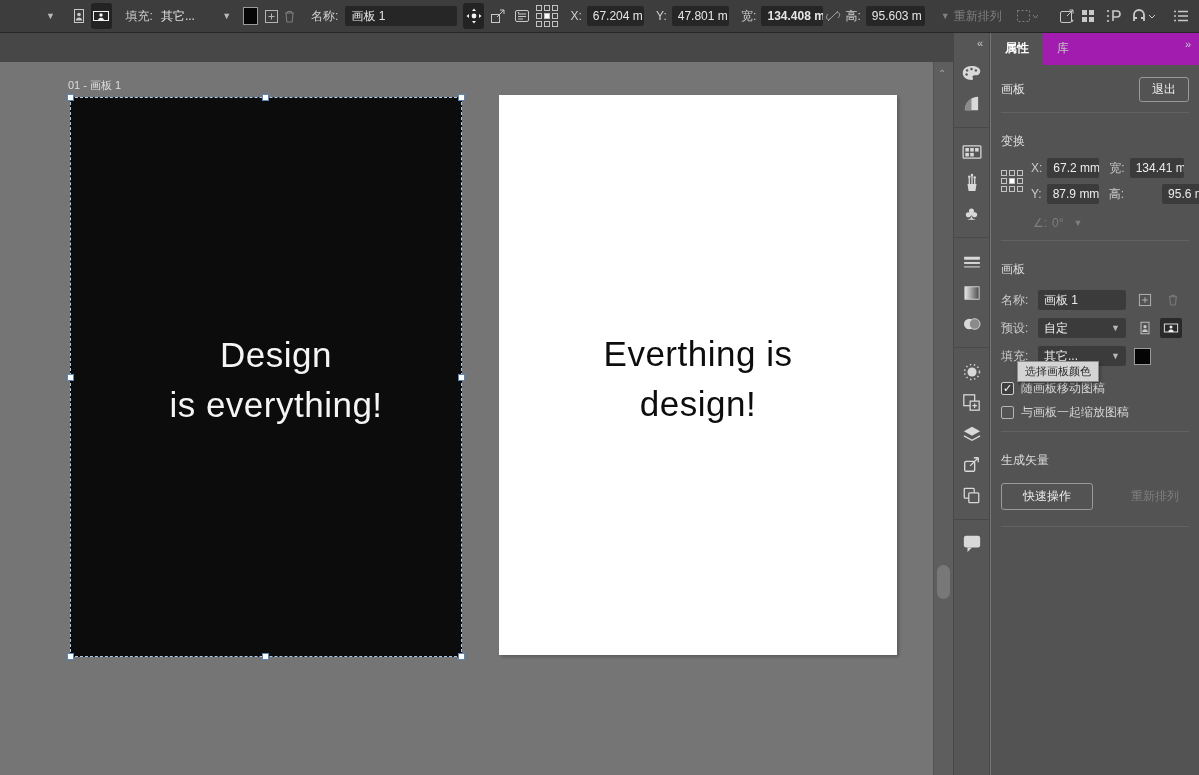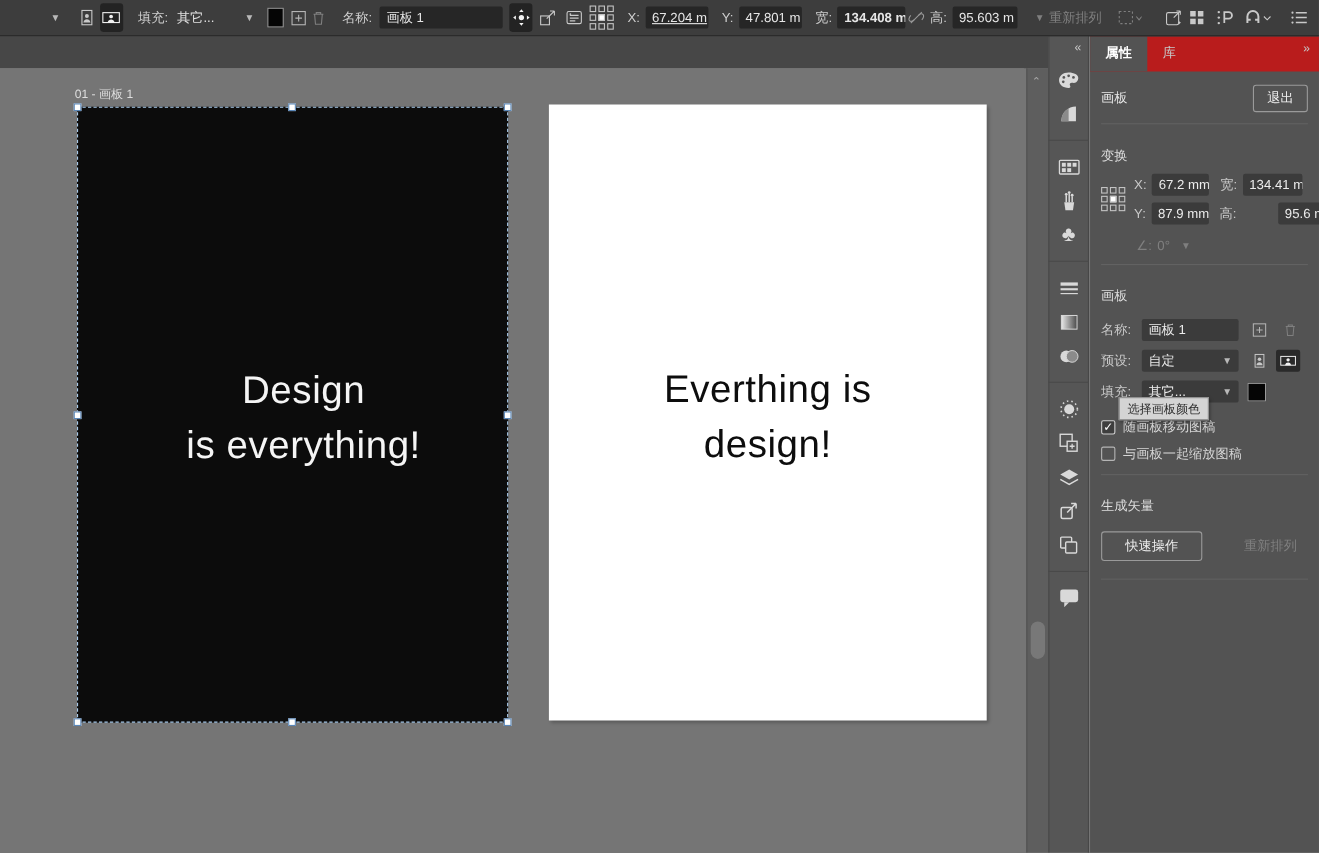--- a/index.html
+++ b/index.html
@@ -50,21 +50,21 @@
     border-left:1px solid #474747; border-right:1px solid #474747; }
   .dock .collapse { position:absolute; top:4px; right:6px; color:#c9c9c9; font-size:11px; }
   .dock-icons { position:absolute; top:24px; left:0; width:100%; display:flex; flex-direction:column;
     align-items:center; }
   .dock-item { width:37px; height:31px; display:flex; align-items:center; justify-content:center; }
   .dock-sep { width:37px; height:9px; border-bottom:1px solid #494949; margin-bottom:8px; }
   .club-glyph { font-size:19px; color:#d9d9d9; line-height:1; }
 
   
   .panel { position:absolute; top:33px; left:991px; width:208px; height:742px; background:#535353; }
-  .tabbar { height:32px; background:#b91c1c; display:flex; align-items:center; position:relative; }
+  .tabbar { height:32px; background:#a21caf; display:flex; align-items:center; position:relative; }
   .tab { padding:7px 14px 8px; font-size:12px; color:#c7c7c7; }
   .tab.active { background:#535353; color:#ffffff; font-weight:bold; }
   .panel-collapse { position:absolute; right:8px; top:5px; color:#c9c9c9; font-size:11px; }
   .p-section { padding:0 10px; }
   .p-divider { height:1px; background:#626262; margin:10px 0; }
   .p-title { font-size:12px; color:#dedede; padding:10px 0 4px; }
   .p-row { display:flex; align-items:center; margin:8px 0; }
   .p-field { background:#3b3b3b; border-radius:2px; height:20px; line-height:20px; padding:0 6px;
     color:#ececec; overflow:hidden; white-space:nowrap; }
   .p-label { color:#c9c9c9; margin-right:5px; white-space:nowrap; }
@@ -165,21 +165,21 @@
         <i></i>
         <i class="fill"></i>
         <i></i>
         <i></i>
         <i></i>
         <i></i>
     </div>
   </div>
 
   <span class="tb-label" style="margin-left:12px;">X:</span>
-  <div class="tb-field" style="width:70px; margin-left:5px;text-decoration:underline;">67.204 m</div>
+  <div class="tb-field" style="width:70px; margin-left:5px;">67.204 m</div>
 
   <span class="tb-label" style="margin-left:12px;">Y:</span>
   <div class="tb-field" style="width:70px; margin-left:5px;">47.801 m</div>
 
   <span class="tb-label" style="margin-left:12px;">宽:</span>
   <div class="tb-field" style="width:76px; margin-left:5px;font-weight:bold;">134.408 m</div>
 
   <div class="icon-btn" style="margin-left:2px; width:20px;">
     <svg width="16" height="16" viewBox="0 0 16 16">
       <path d="M6 10c-2 2-3.5 1.5-4.2.8S1 8 3 6M10 6c2-2 3.5-1.5 4.2-.8S15 8 13 10" fill="none" stroke="#9a9a9a"></path>

